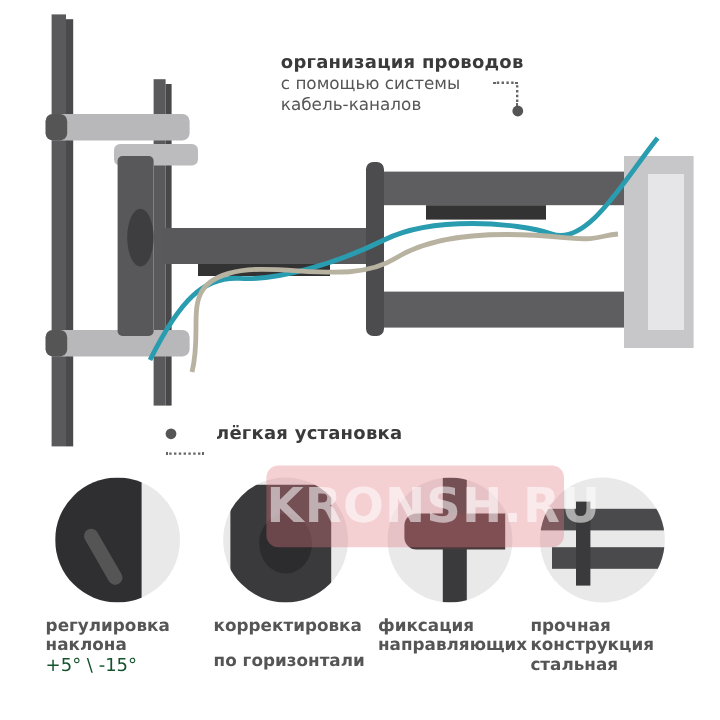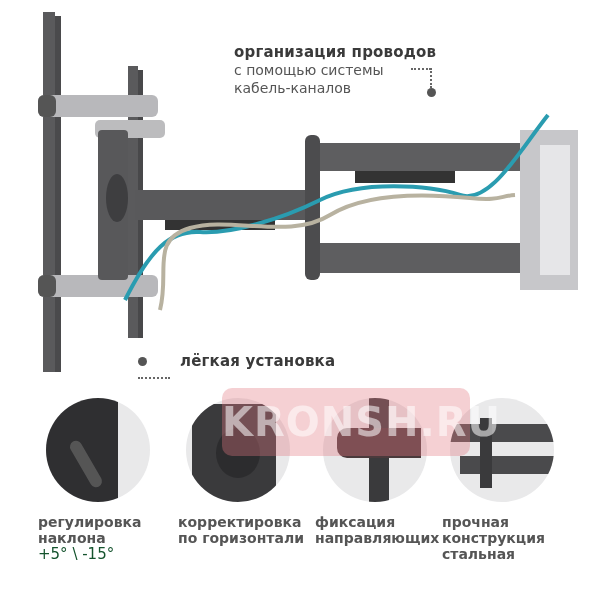--- a/index.html
+++ b/index.html
@@ -75,21 +75,21 @@
   <div class="feat-label" style="margin-top:0">наклона</div>
   <div class="feat-value">+5° \ -15°</div>
 </div>
 
 <div class="feat" style="left:178px;">
   <div class="circle">
     <div class="abs" style="left:6px;top:6px;width:84px;height:98px;background:#3a3a3c;border-radius:6px;"></div>
     <div class="abs" style="left:30px;top:30px;width:44px;height:50px;background:#2c2c2e;border-radius:50%;"></div>
   </div>
   <div class="feat-label">корректировка</div>
-  <div class="feat-label" style="margin-top:0">по горизонтали</div>
+  <div class="feat-label" style="margin-top:13px">по горизонтали</div>
 </div>
 
 <div class="feat" style="left:315px;">
   <div class="circle">
     <div class="abs" style="left:46px;top:0;width:20px;height:104px;background:#3a3a3c;"></div>
     <div class="abs" style="left:14px;top:30px;width:84px;height:30px;background:#4a3a3c;border-radius:10px 0 0 10px;"></div>
   </div>
   <div class="feat-label">фиксация</div>
   <div class="feat-label" style="margin-top:0">направляющих</div>
 </div>

